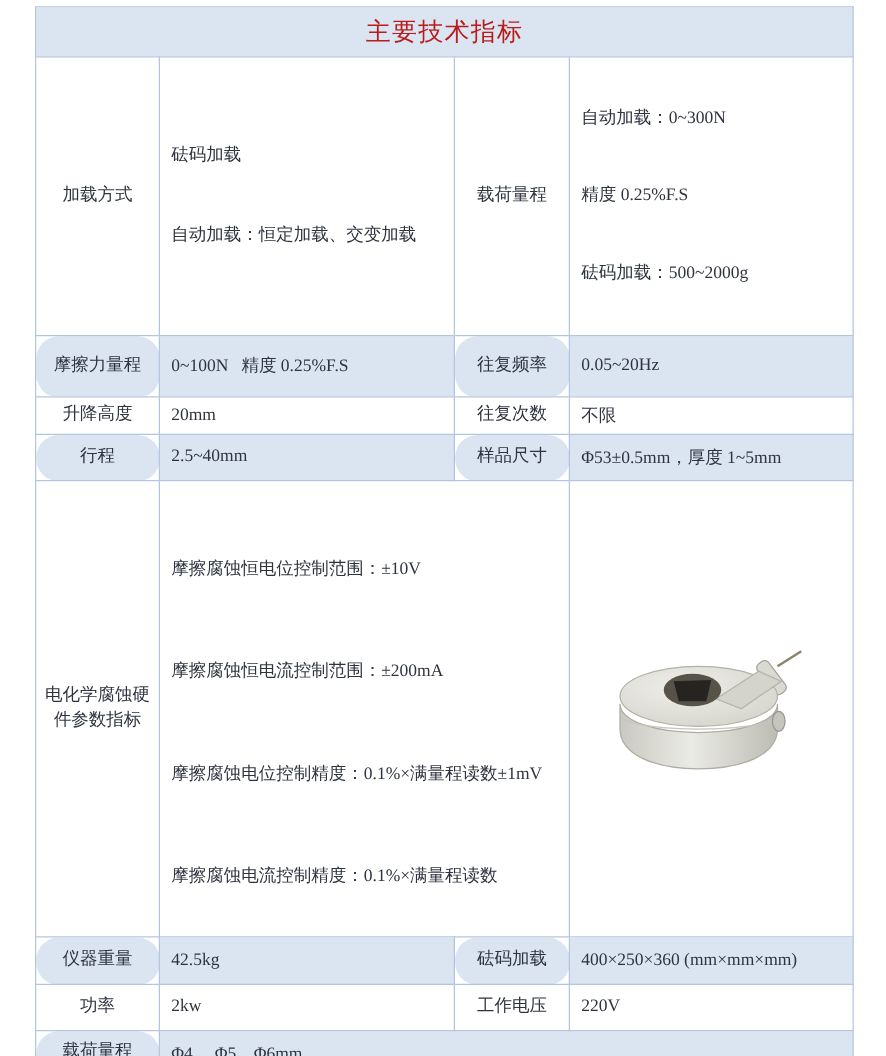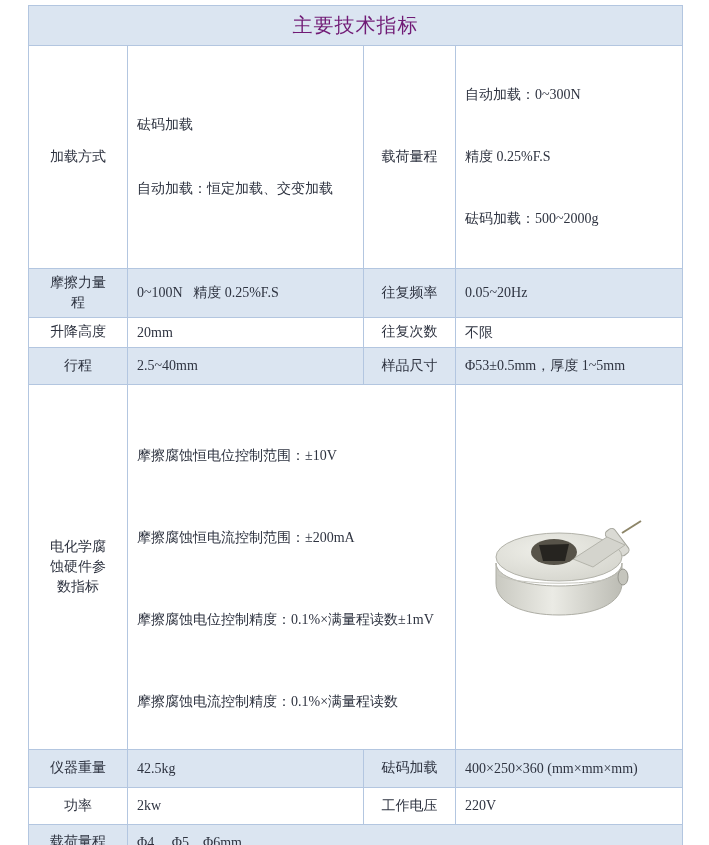--- a/index.html
+++ b/index.html
@@ -14,25 +14,25 @@
     border-collapse:collapse;table-layout:fixed;
   }
   td{
     border:1px solid #b3c6e0;
     font-size:14px;
     overflow:hidden;
     vertical-align:middle;
   }
   tr.blue td{background:#dbe5f1;}
   tr.white td{background:#ffffff;}
-  td.lbl{text-align:center;padding:2px 17px;line-height:1.45;}
+  td.lbl{text-align:center;padding:2px 3px;line-height:1.45;border-radius:18px;}
   td.val{text-align:left;padding:2px 6px 2px 9px;white-space:pre-wrap;}
   td.sec{
     text-align:center;font-size:20px;letter-spacing:1px;
-    padding:4px 0;color:#701a75;
+    padding:4px 0;color:#b91c1c;
   }
   .line{white-space:pre-wrap;}
   .lh26 .line{line-height:26px;margin-top:24px;}
   .lh30 .line{line-height:30px;}
   .lh32 .line{line-height:32px;}
   td.img-cell{text-align:center;vertical-align:middle;padding:0;}
   svg{display:block;margin:0 auto;}
 </style>
 </head>
 <body>

